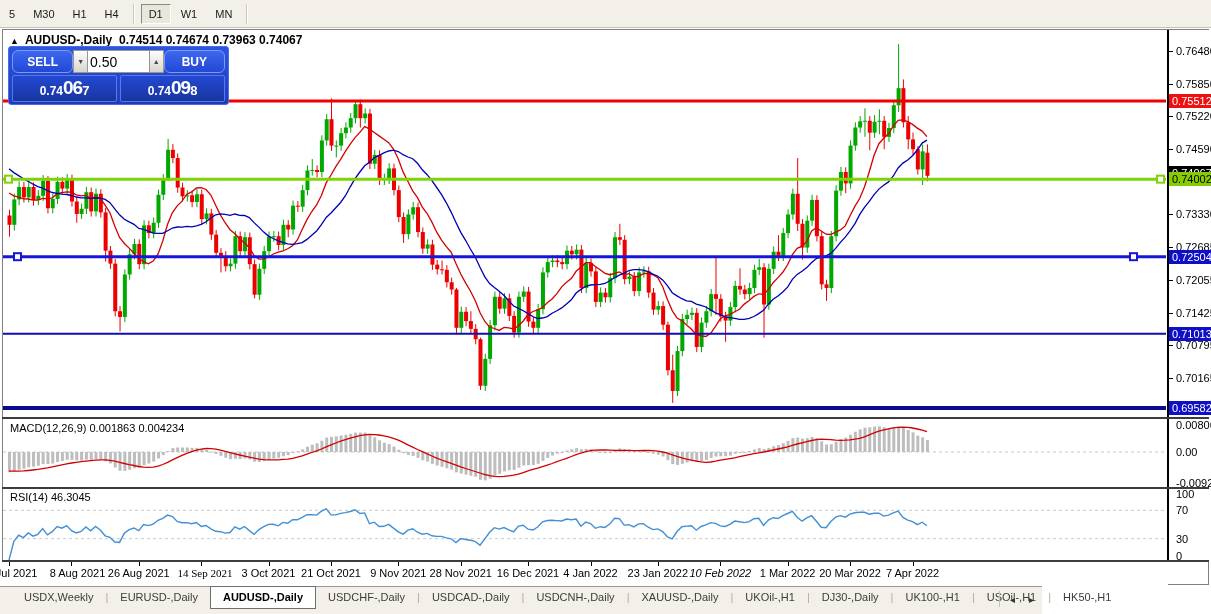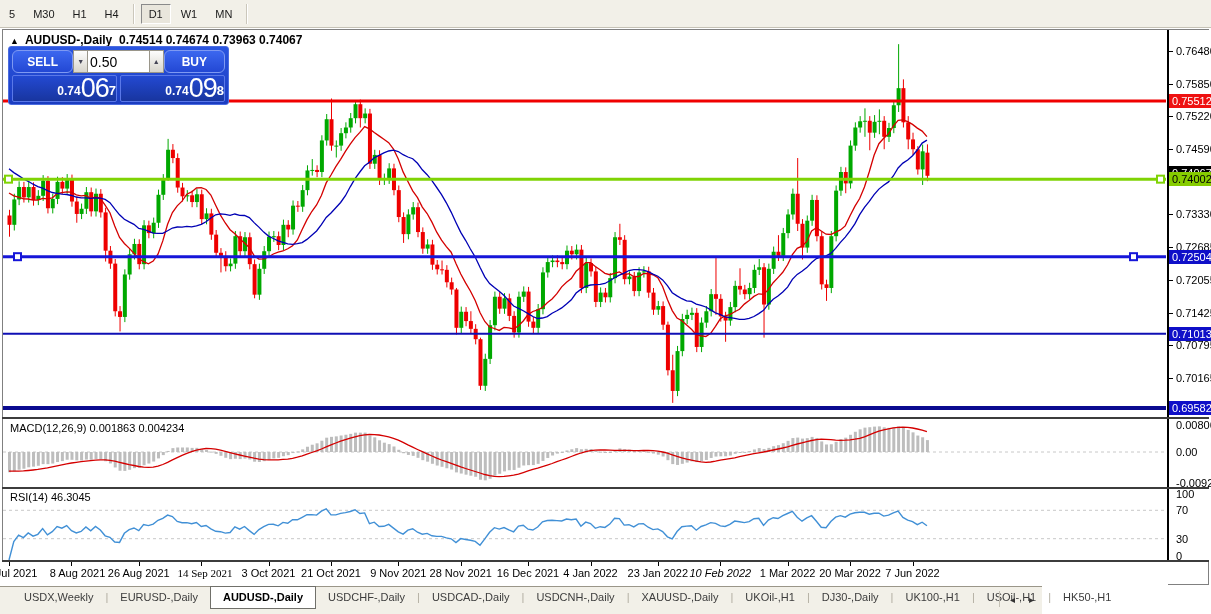--- a/index.html
+++ b/index.html
@@ -26,23 +26,23 @@
   #octrow1{display:flex;height:23px;}
   .octbtn{width:68px;height:23px;background:linear-gradient(180deg,#3c67ef,#2348d4);
           border:1px solid #7e99f2;border-radius:6px;color:#fff;font-size:12px;font-weight:bold;
           display:flex;align-items:center;justify-content:center;cursor:default;}
   .spinbtn{width:16px;height:23px;background:linear-gradient(180deg,#fdfdfd,#d8d5cc);border:1px solid #9a968a;
            display:flex;align-items:center;justify-content:center;font-size:7px;color:#445;cursor:default;}
   #volinput{width:61px;height:23px;border:1px solid #9a968a;border-left:none;border-right:none;
             font-size:14px;text-align:left;padding-right:8px;font-family:"Liberation Sans",sans-serif;}
   #octrow2{display:flex;height:27px;margin-top:2px;}
   .bigpx{flex:1;background:linear-gradient(180deg,#2349d2,#18359f);border:1px solid #5a78e8;border-radius:2px;
-         display:flex;align-items:flex-end;justify-content:flex-end;padding-bottom:0px;overflow:hidden;}
+         display:flex;align-items:flex-end;justify-content:center;padding-bottom:0px;overflow:hidden;}
   .bigpx .frac{font-size:12px;font-weight:bold;line-height:20px;}
-  .bigpx .big{font-size:27px;font-weight:normal;line-height:26px;letter-spacing:-1px;margin-top:37px;}
+  .bigpx .big{font-size:19px;font-weight:bold;line-height:26px;letter-spacing:-1px;margin-top:37px;}
   .bigpx .sup{font-size:13px;font-weight:bold;line-height:30px;align-self:flex-start;}
   .pxgap{width:3px;}
   
   #paxis{position:absolute;left:1168px;top:30px;width:43px;height:532px;background:#fff;z-index:20;
          border-left:1px solid #000;}
   .ptick{position:absolute;left:0;width:4px;height:1px;background:#000;}
   .plabel{position:absolute;left:7px;font-size:11px;color:#000;transform:translateY(-50%);white-space:nowrap;}
   .pbadge{position:absolute;left:0;width:43px;height:14px;font-size:11px;line-height:14px;
           padding-left:3px;transform:translateY(-50%);white-space:nowrap;}
   
@@ -771,21 +771,21 @@
       <div class="dlabel" style="left: 588.526px;">4 Jan 2022</div>
       <div class="dtick" style="left: 655.81px;"></div>
       <div class="dlabel" style="left: 655.81px;">23 Jan 2022</div>
       <div class="dtick" style="left: 718.288px;"></div>
       <div class="dlabel" style="left: 718.288px; font-style: italic;">10 Feb 2022</div>
       <div class="dtick" style="left: 785.572px;"></div>
       <div class="dlabel" style="left: 785.572px;">1 Mar 2022</div>
       <div class="dtick" style="left: 848.05px;"></div>
       <div class="dlabel" style="left: 848.05px;">20 Mar 2022</div>
       <div class="dtick" style="left: 910.528px;"></div>
-      <div class="dlabel" style="left: 910.528px;">7 Jun 2022</div>
+      <div class="dlabel" style="left: 910.528px;">7 Apr 2022</div>
     </div>
 
   <div class="panelsep" style="top:417px;height:2px"></div>
   <div class="panelsep" style="top:487px;height:2px"></div>
   <div class="panelsep" style="top:560px;height:2px"></div>
 
   <div id="tabbar">
     <span class="tab">USDX,Weekly</span>
       <span class="tabsep">|</span>
       <span class="tab">EURUSD-,Daily</span>

